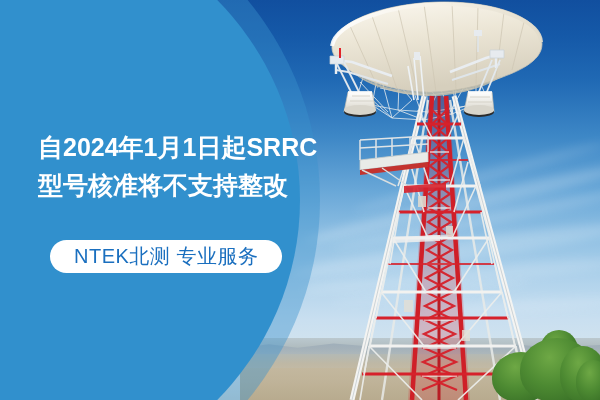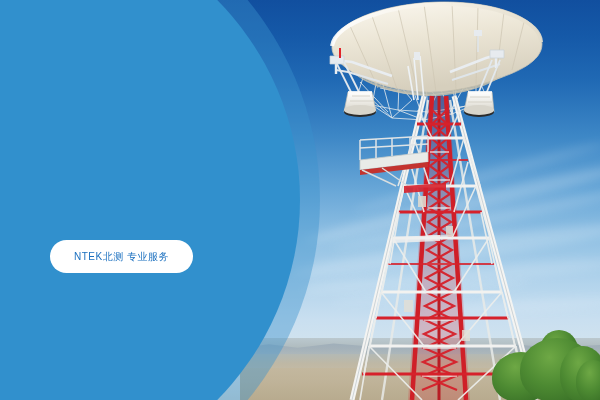--- a/index.html
+++ b/index.html
@@ -133,21 +133,21 @@
     left: 50px;
     top: 240px;
     height: 33px;
     padding: 4px 24px;
     display: flex;
     align-items: center;
     justify-content: center;
     background: #ffffff;
     border-radius: 17px;
     color: #1a6fbf;
-    font-size: 10px;
+    font-size: 20px;
     letter-spacing: .5px;
     box-sizing: border-box;
     cursor: pointer;
   }
 </style>
 </head>
 <body>
 
 <div id="banner">
 
@@ -360,18 +360,22 @@
     <div class="tree t2"></div>
     <div class="tree t4"></div>
     <div class="tree t1"></div>
     <div class="tree t3"></div>
     <div class="tree t5"></div>
   </div>
 
   <div class="panel"></div>
   <div class="panel-veil"></div>
 
+  <div class="headline">
+    <span>自2024年1月1日起SRRC</span>
+    <span class="l2">型号核准将不支持整改</span>
+  </div>
 
   <div class="cta">
     <span>NTEK北测  专业服务</span>
   </div>
 
 </div>
 
 </body></html>

